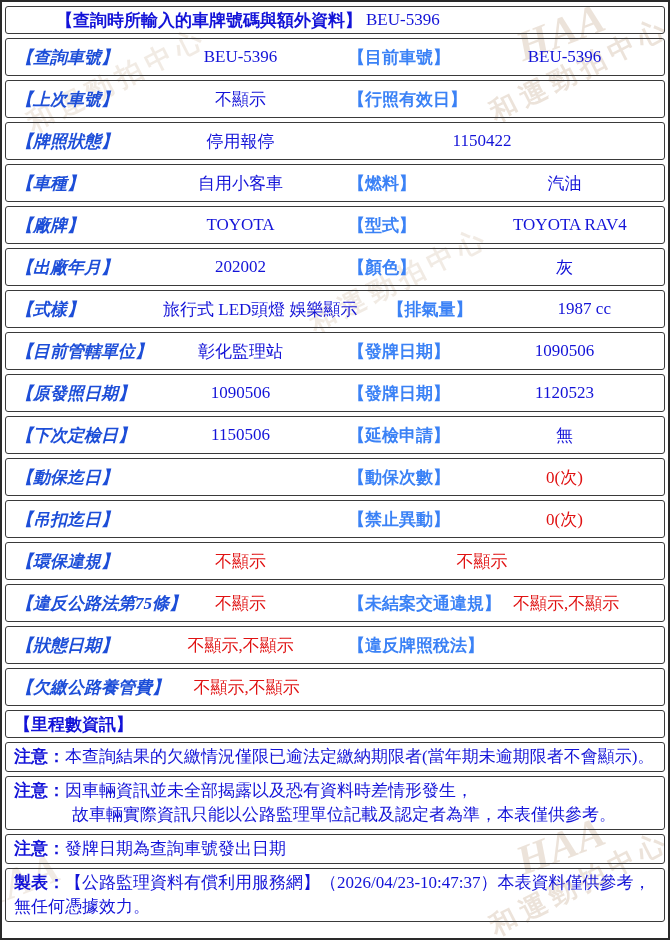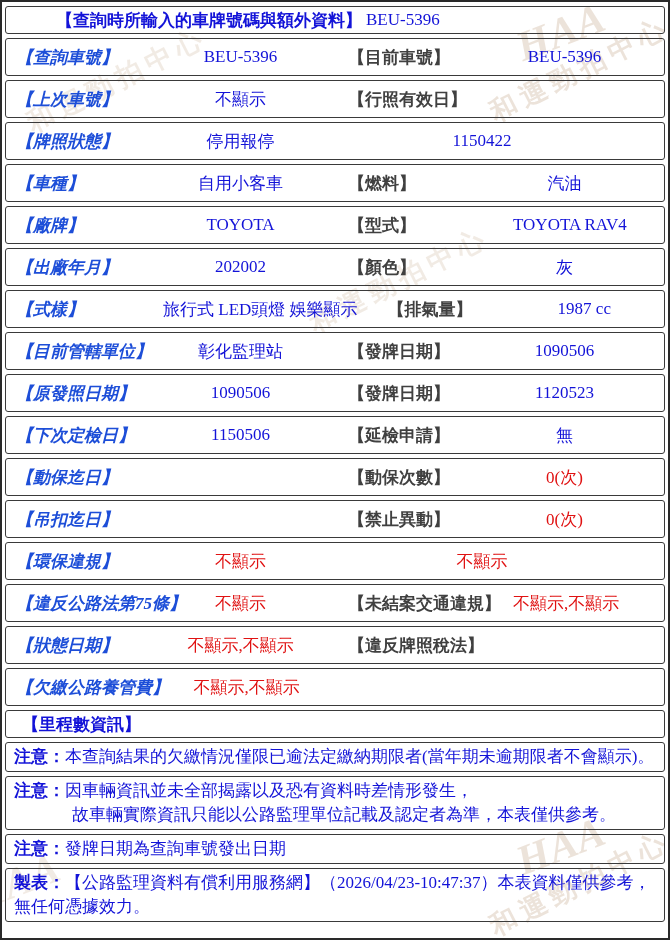--- a/index.html
+++ b/index.html
@@ -23,25 +23,25 @@
     box-sizing:border-box;
     background:transparent;
     position:relative;
   }
   .titlebar{height:28px;display:flex;align-items:center;padding-left:8px;}
   .title-label{color:#1313d8;font-weight:bold;font-size:17px;margin-left:42px;}
   .title-value{color:#1313d8;font-size:17px;margin-left:4px;}
   .row{height:38px;display:flex;align-items:center;font-size:17px;}
   .c1{min-width:157px;padding-left:10px;font-weight:bold;color:#1d4ed8;box-sizing:border-box;white-space:nowrap;font-style:italic;}
   .c2{min-width:185px;text-align:center;padding-right:30px;box-sizing:border-box;white-space:nowrap;}
-  .c3{min-width:165px;font-weight:bold;color:#404040;box-sizing:border-box;white-space:nowrap;}
+  .c3{min-width:165px;font-weight:bold;color:#3b82f6;box-sizing:border-box;white-space:nowrap;}
   .c4{flex:1;text-align:center;padding-right:48px;box-sizing:border-box;white-space:nowrap;}
   .c-blue{color:#1313d8;}
   .c-red{color:#e01212;}
-  .hdr{height:28px;display:flex;align-items:center;padding-left:16px;
+  .hdr{height:28px;display:flex;align-items:center;padding-left:8px;
        color:#1313d8;font-weight:bold;font-size:17px;}
   .note{padding:2px 8px;font-size:17px;line-height:24px;color:#1313d8;}
   .note .prefix{font-weight:bold;}
   .note .cont{padding-left:58px;}
   .note-line{display:block;}
   .note-line:first-child{display:inline;}
   
   .wm{position:absolute;z-index:0;pointer-events:none;color:#a4764a;
       transform:rotate(-27deg);opacity:0.20;text-align:center;}
   .wm-logo{display:block;font-style:italic;font-weight:bold;font-size:42px;

